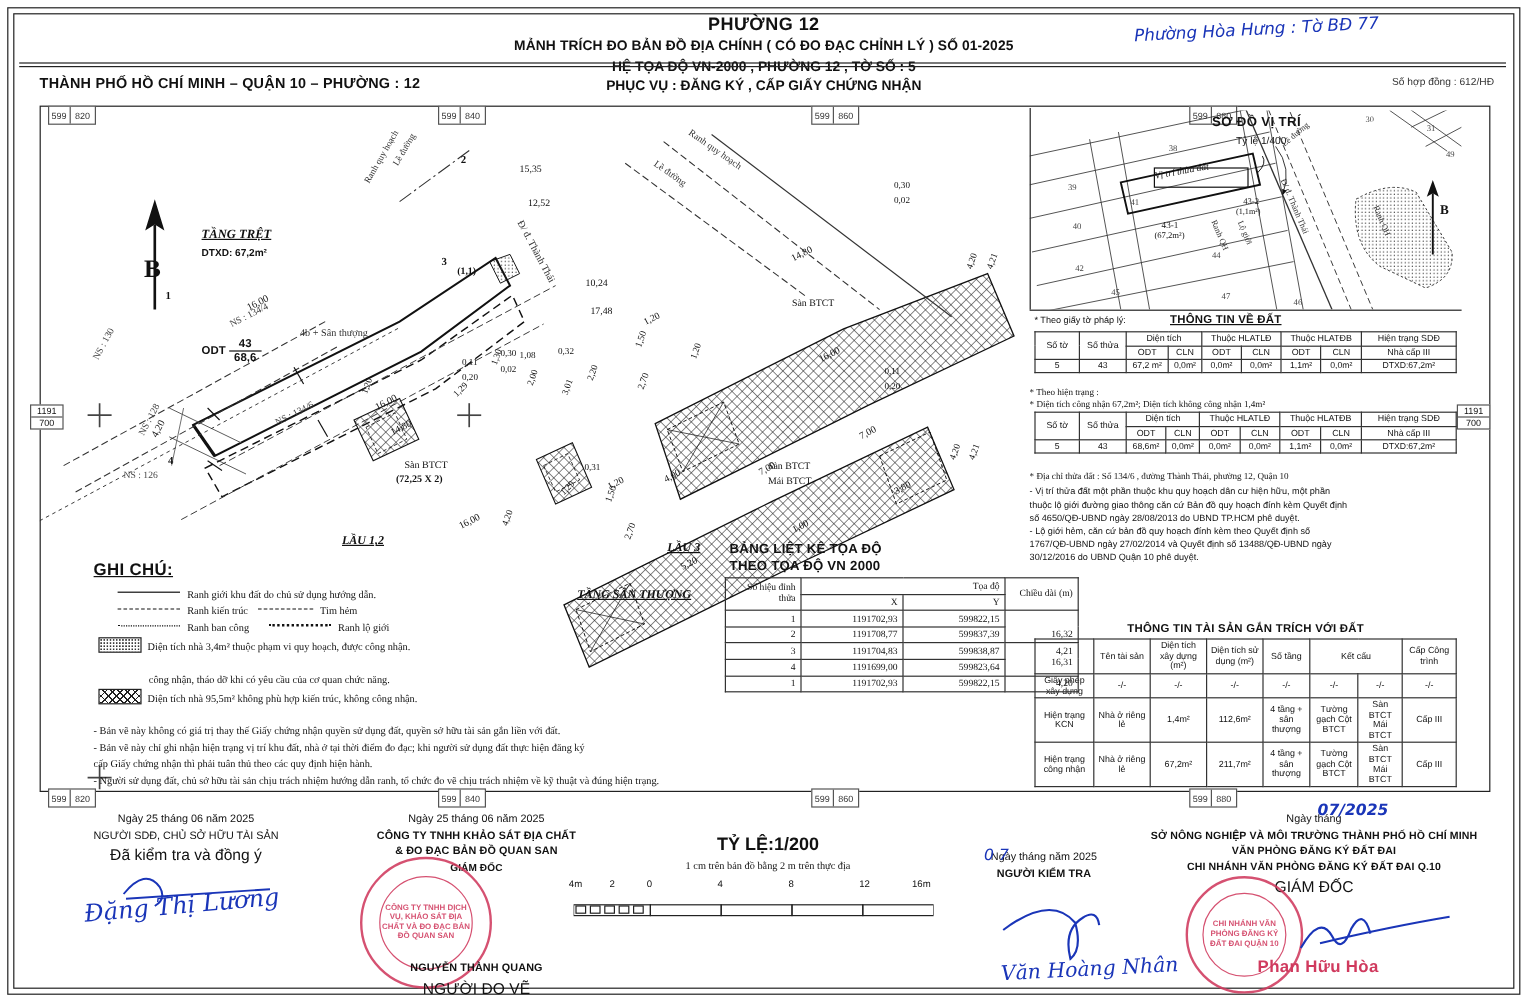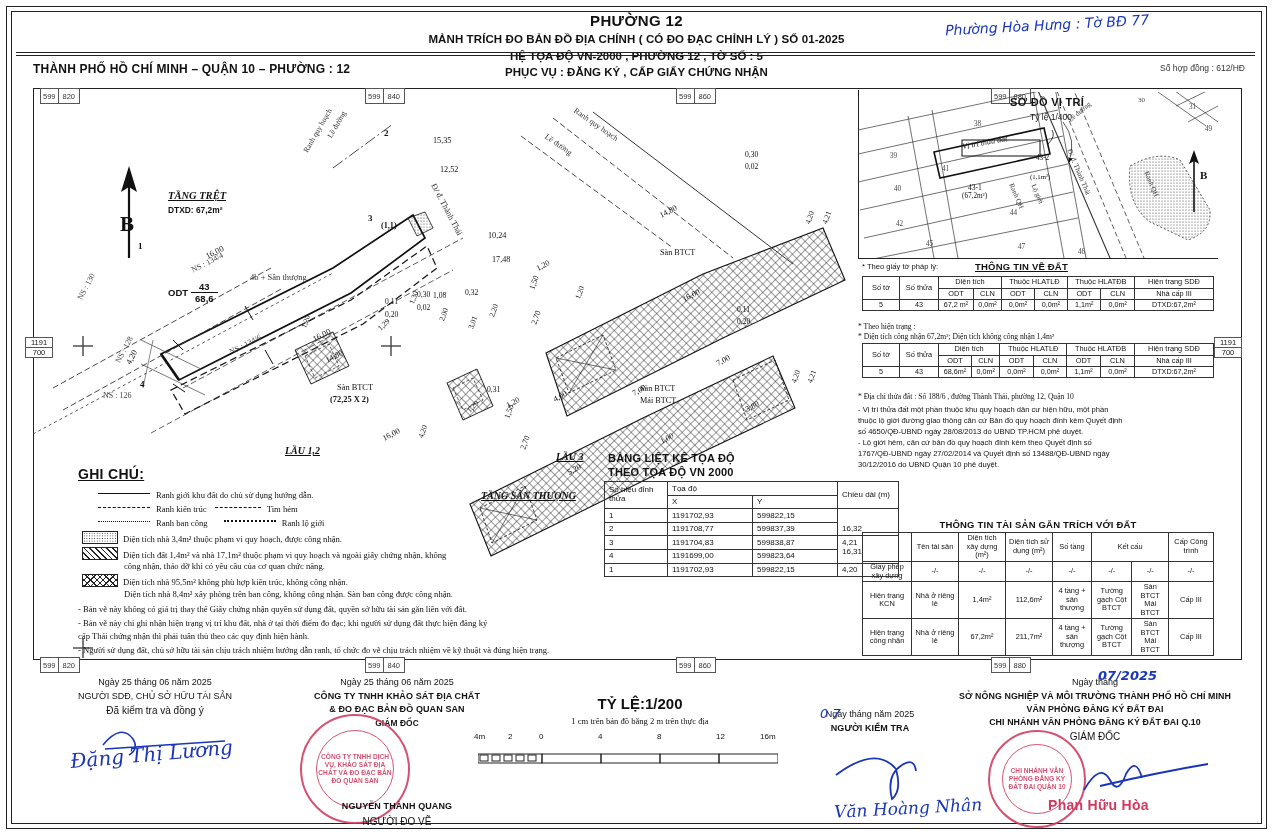--- a/index.html
+++ b/index.html
@@ -51,41 +51,41 @@
   .tbl{font-size:7.4px;}
   .tbl td,.tbl th{border:.8px solid #333;text-align:center;padding:1px 2px;line-height:1.15;font-weight:normal;}
   .tbl .val{font-size:7.2px;}
 
   .secttl{font-size:9.5px;font-weight:bold;text-align:center;letter-spacing:.2px;}
   .smalltxt{font-size:7.6px;line-height:1.42;font-family:"Liberation Serif",serif;}
   .smalltxt2{font-size:7.6px;line-height:1.45;}
 
   
   .coordtbl{font-size:8px;}
-  .coordtbl td{border:.9px solid #333;text-align:left;padding:1.5px 4px;line-height:1.2;}
+  .coordtbl td{border:.9px solid #333;text-align:right;padding:1.5px 4px;line-height:1.2;font-family:Liberation Serif, serif;}
 
   
   .ghichu{position:absolute;left:78px;top:466px;font-size:14px;font-weight:bold;text-decoration:underline;letter-spacing:.3px;}
   .leg{position:absolute;font-family:"Liberation Serif",serif;font-size:8.6px;line-height:1.52;}
   .swatch{display:inline-block;width:34px;height:11px;border:.9px solid #222;vertical-align:-2px;margin-right:5px;}
   .sw-dots{background-image:radial-gradient(#333 .6px,transparent .7px);background-size:2.6px 2.6px;}
   .sw-diag{background-image:repeating-linear-gradient(45deg,#222 0 1px,transparent 1px 4px);}
   .sw-cross{background-image:repeating-linear-gradient(45deg,#222 0 1px,transparent 1px 4.5px),
                             repeating-linear-gradient(-45deg,#222 0 1px,transparent 1px 4.5px);}
   .lineSolid{display:inline-block;width:52px;border-top:1.4px solid #111;vertical-align:4px;margin-right:6px;}
   .lineDash{display:inline-block;width:52px;border-top:1.4px dashed #111;vertical-align:4px;margin-right:6px;}
   .lineDot{display:inline-block;width:52px;border-top:1.4px dotted #111;vertical-align:4px;margin-right:6px;}
   .lineDashDot{display:inline-block;width:46px;border-top:1.3px dashed #111;vertical-align:4px;margin:0 6px;}
   .lineThick{display:inline-block;width:52px;border-top:2.6px dotted #111;vertical-align:4px;margin-right:6px;}
 
   
   .sig{position:absolute;text-align:center;font-size:9px;line-height:1.5;}
   .sig .d{font-size:9px;}
   .sig .n{font-weight:bold;font-size:9px;letter-spacing:.1px;}
-  .sig .r{font-size:10px;}
+  .sig .r{font-size:13px;}
   .hand-sig{font-family:"DejaVu Serif",serif;color:#1a35b8;font-style:italic;}
 
   .stamp{position:absolute;border:2.2px solid #d03a5e;border-radius:50%;color:#d03a5e;
          display:flex;align-items:center;justify-content:center;text-align:center;
          font-weight:bold;opacity:.88;}
   .stamp .inner{border:1.4px solid #d03a5e;border-radius:50%;width:72%;height:72%;
          display:flex;align-items:center;justify-content:center;flex-direction:column;font-size:6.6px;line-height:1.25;}
 
   .scalebar{position:absolute;}
 
@@ -384,21 +384,21 @@
     <polygon points="336,58 331,72 336,69 341,72" fill="#111"></polygon>
     <line x1="336" y1="69" x2="336" y2="120" stroke="#111" stroke-width="1.6"></line>
 
     <path d="M190,52 q8,-8 4,-14" stroke="#111" stroke-width="0.8" fill="none"></path>
     <path d="M205,30 q14,18 6,40" stroke="#111" stroke-width="0.7" fill="none" marker-end="url(#arr)"></path>
   </svg>
 
   <div class="abs serif it" style="left:962px;top:138px;font-size:8px;transform:rotate(-10deg);">Vị trí thửa đất</div>
   <div class="abs serif" style="left:968px;top:183px;font-size:7.6px;">43-1</div>
   <div class="abs serif" style="left:962px;top:192px;font-size:7.2px;">(67,2m²)</div>
-  <div class="abs serif" style="left:1036px;top:154px;font-size:7.2px;">43-2</div>
+  <div class="abs serif" style="left:1036px;top:164px;font-size:7.2px;">43-2</div>
   <div class="abs serif" style="left:1030px;top:173px;font-size:6.8px;">(1,1m²)</div>
 
   <div class="abs serif" style="left:974px;top:120px;font-size:7.2px;color:#444;">38</div>
   <div class="abs serif" style="left:890px;top:152px;font-size:7.2px;color:#444;">39</div>
   <div class="abs serif" style="left:894px;top:185px;font-size:7.2px;color:#444;">40</div>
   <div class="abs serif" style="left:942px;top:165px;font-size:7.2px;color:#444;">41</div>
   <div class="abs serif" style="left:896px;top:220px;font-size:7.2px;color:#444;">42</div>
   <div class="abs serif" style="left:1010px;top:209px;font-size:7.2px;color:#444;">44</div>
   <div class="abs serif" style="left:926px;top:240px;font-size:7.2px;color:#444;">45</div>
   <div class="abs serif" style="left:1078px;top:248px;font-size:7.2px;color:#444;">46</div>
@@ -481,21 +481,21 @@
       <td class="val">0,0m²</td>
       <td class="val">0,0m²</td>
       <td class="val">0,0m²</td>
       <td class="val">1,1m²</td>
       <td class="val">0,0m²</td>
       <td class="val">DTXD:67,2m²</td>
     </tr>
   </tbody>
     </table>
 
-  <div class="abs smalltxt" style="left:858px;top:392px;">* Địa chỉ thửa đất : Số 188/6 , đường Thành Thái, phường 12, Quận 10</div>
+  <div class="abs smalltxt" style="left:858px;top:392px;">* Địa chỉ thửa đất : Số 134/6 , đường Thành Thái, phường 12, Quận 10</div>
   <div class="abs smalltxt2" style="left:858px;top:404px;width:360px;">- Vị trí thửa đất một phần thuộc khu quy hoạch dân cư hiện hữu, một phần</div>
   <div class="abs smalltxt2" style="left:858px;top:415px;width:360px;">thuộc lộ giới đường giao thông căn cứ Bản đồ quy hoạch đính kèm Quyết định</div>
   <div class="abs smalltxt2" style="left:858px;top:426px;width:360px;">số 4650/QĐ-UBND ngày 28/08/2013 do UBND TP.HCM phê duyệt.</div>
   <div class="abs smalltxt2" style="left:858px;top:437px;width:360px;">- Lộ giới hẻm, căn cứ bản đồ quy hoạch đính kèm theo Quyết định số</div>
   <div class="abs smalltxt2" style="left:858px;top:448px;width:360px;">1767/QĐ-UBND ngày 27/02/2014  và Quyết định số 13488/QĐ-UBND ngày</div>
   <div class="abs smalltxt2" style="left:858px;top:459px;width:360px;">30/12/2016 do UBND Quận 10 phê duyệt.</div>
 
   <div class="abs secttl" style="left:858px;top:519px;width:360px;">THÔNG TIN TÀI SẢN GẮN TRÍCH VỚI ĐẤT</div>
 
   <table class="tbl abs" style="left:862px;top:532px;width:352px;">
@@ -599,36 +599,30 @@
     <span class="lineDash"></span><span>Ranh kiến trúc</span>
     <span class="lineDashDot"></span><span>Tim hẻm</span>
   </div>
   <div class="leg" style="left:98px;top:517px;">
     <span class="lineDot"></span><span>Ranh ban công</span>
     <span class="lineThick" style="margin-left:14px;"></span><span>Ranh lộ giới</span>
   </div>
   <div class="leg" style="left:82px;top:531px;">
     <span class="swatch sw-dots"></span><span>Diện tích nhà 3,4m² thuộc phạm vi quy hoạch, được công nhận.</span>
   </div>
-  <div class="leg" style="left:82px;top:547px;">
-    <span class="swatch sw-diag"></span><span>Diện tích đất 1,4m² và nhà 17,1m² thuộc phạm vi quy hoạch và ngoài giấy chứng nhận, không</span>
-  </div>
   <div class="leg" style="left:124px;top:560px;">
     <span>công nhận, tháo dỡ khi có yêu cầu của cơ quan chức năng.</span>
   </div>
   <div class="leg" style="left:82px;top:574px;">
     <span class="swatch sw-cross"></span><span>Diện tích nhà 95,5m² không phù hợp kiến trúc, không công nhận.</span>
   </div>
-  <div class="leg" style="left:124px;top:588px;">
-    <span>Diện tích nhà 8,4m² xây phòng trên ban công, không công nhận. Sàn ban công được công nhận.</span>
-  </div>
 
   <div class="leg" style="left:78px;top:617px;">- Bản vẽ này chỉ ghi nhận hiện trạng vị trí khu đất, nhà ở tại thời điểm đo đạc; khi người sử dụng đất thực hiện đăng ký</div>
   <div class="leg" style="left:78px;top:603px;">- Bản vẽ này không có giá trị thay thế Giấy chứng nhận quyền sử dụng đất, quyền sở hữu tài sản gắn liền với đất.</div>
-  <div class="leg" style="left:78px;top:630px;">cấp Thái chứng nhận thì phải tuân thủ theo các quy định hiện hành.</div>
+  <div class="leg" style="left:78px;top:630px;">cấp Giấy chứng nhận thì phải tuân thủ theo các quy định hiện hành.</div>
   <div class="leg" style="left:78px;top:644px;">- Người sử dụng đất, chủ sở hữu tài sản chịu trách nhiệm hướng dẫn ranh, tổ chức đo vẽ chịu trách nhiệm về kỹ thuật và đúng hiện trạng.</div>
 
   <div class="sig" style="left:40px;top:676px;width:230px;">
     <div class="d">Ngày  25 tháng  06  năm 2025</div>
     <div>NGƯỜI SDĐ, CHỦ SỞ HỮU TÀI SẢN</div>
     <div class="r">Đã kiểm tra và đồng ý</div>
   </div>
   <div class="abs hand-sig" style="left:70px;top:742px;font-size:20px;transform:rotate(-5deg);">Đặng Thị Lương</div>
   <svg class="abs" style="left:95px;top:715px;" width="160" height="60">
     <path d="M8,30 q18,-22 30,-6 q6,10 -4,16 M10,34 L130,26" stroke="#1a35b8" stroke-width="1.6" fill="none"></path>

